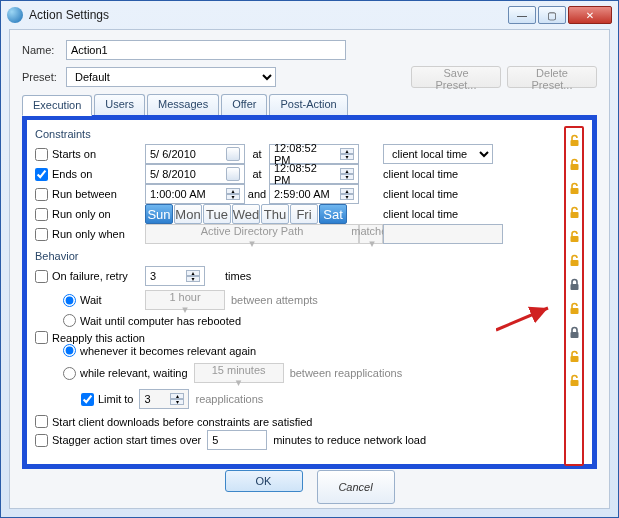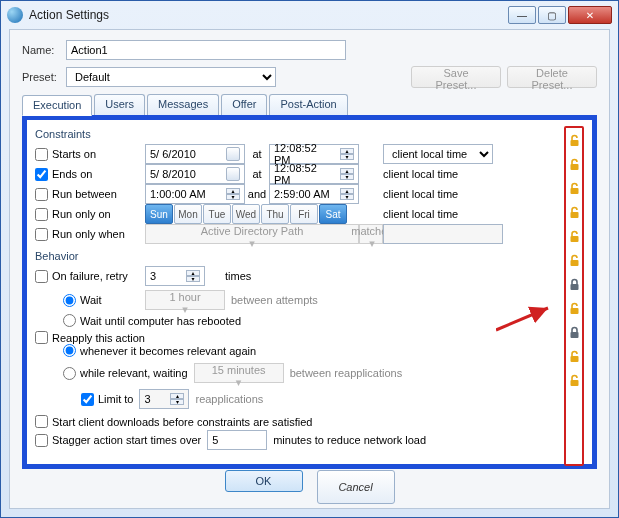--- a/index.html
+++ b/index.html
@@ -26,21 +26,21 @@
 .grid { display: grid; grid-template-columns: 110px 100px 24px 90px 24px 130px; row-gap: 0; align-items: center; }
 .chk { display: flex; align-items: center; gap: 4px; }
 input[type=checkbox], input[type=radio] { margin: 0; width: 13px; height: 13px; }
 .datebox, .timebox, .numbox { height: 20px; border: 1px solid #a7b6c9; background: #fff; display: flex; align-items: center; padding: 0 4px; justify-content: space-between; }
 .spin { width: 14px; display: flex; flex-direction: column; margin-left: 4px; }
 .spin div { height: 6px; border: 1px solid #a7b6c9; background: #eef3fa; font-size: 6px; line-height: 4px; text-align: center; }
 .calicon { width: 14px; height: 14px; background: linear-gradient(#fff,#d9e4f1); border: 1px solid #a7b6c9; border-radius: 2px; margin-left: 3px; }
 .dimsel { border: 1px solid #cfcfcf; background: #f6f6f6; color: #999; height: 20px; display: flex; align-items: center; justify-content: space-between; padding: 0 4px; flex-direction: column; }
 .dimsel .dd { color: #b7b7b7; }
 .daybtns { display: flex; gap: 1px; }
-.daybtn { width: 28px; height: 20px; border: 1px solid #a0b4cc; background: linear-gradient(#fdfdfd,#e9f0f9); font-size: 10px; display: flex; align-items: center; justify-content: center; color: #555; border-radius: 2px; }
+.daybtn { width: 28px; height: 20px; border: 1px solid #a0b4cc; background: linear-gradient(#fdfdfd,#e9f0f9); font-size: 13px; display: flex; align-items: center; justify-content: center; color: #555; border-radius: 2px; }
 .daybtn.on { background: linear-gradient(#6fb6ef,#2e7fcf); color: #fff; border-color: #2e6fb3; }
 .subgrid { display: grid; grid-template-columns: 110px 60px 20px 110px 20px 200px; row-gap: 4px; align-items: center; }
 .small { color: #888; }
 .locks { position: absolute; right: 8px; top: 6px; width: 20px; height: 340px; border: 2px solid #d02020; border-radius: 2px; padding-top: 6px; display: flex; flex-direction: column; align-items: center; gap: 11px; }
 .lock { width: 13px; height: 13px; }
 .lock svg { display: block; }
 .arrow { position: absolute; right: 36px; top: 186px; }
 .arrow svg { display: block; }
 .footer { position: absolute; left: 0; right: 0; bottom: 4px; display: flex; justify-content: center; gap: 14px; }
 .okbtn { height: 22px; width: 78px; border: 1px solid #3d86c8; background: linear-gradient(#eaf3fd,#cfe4f8); border-radius: 3px; color: #1a3a5f; }

